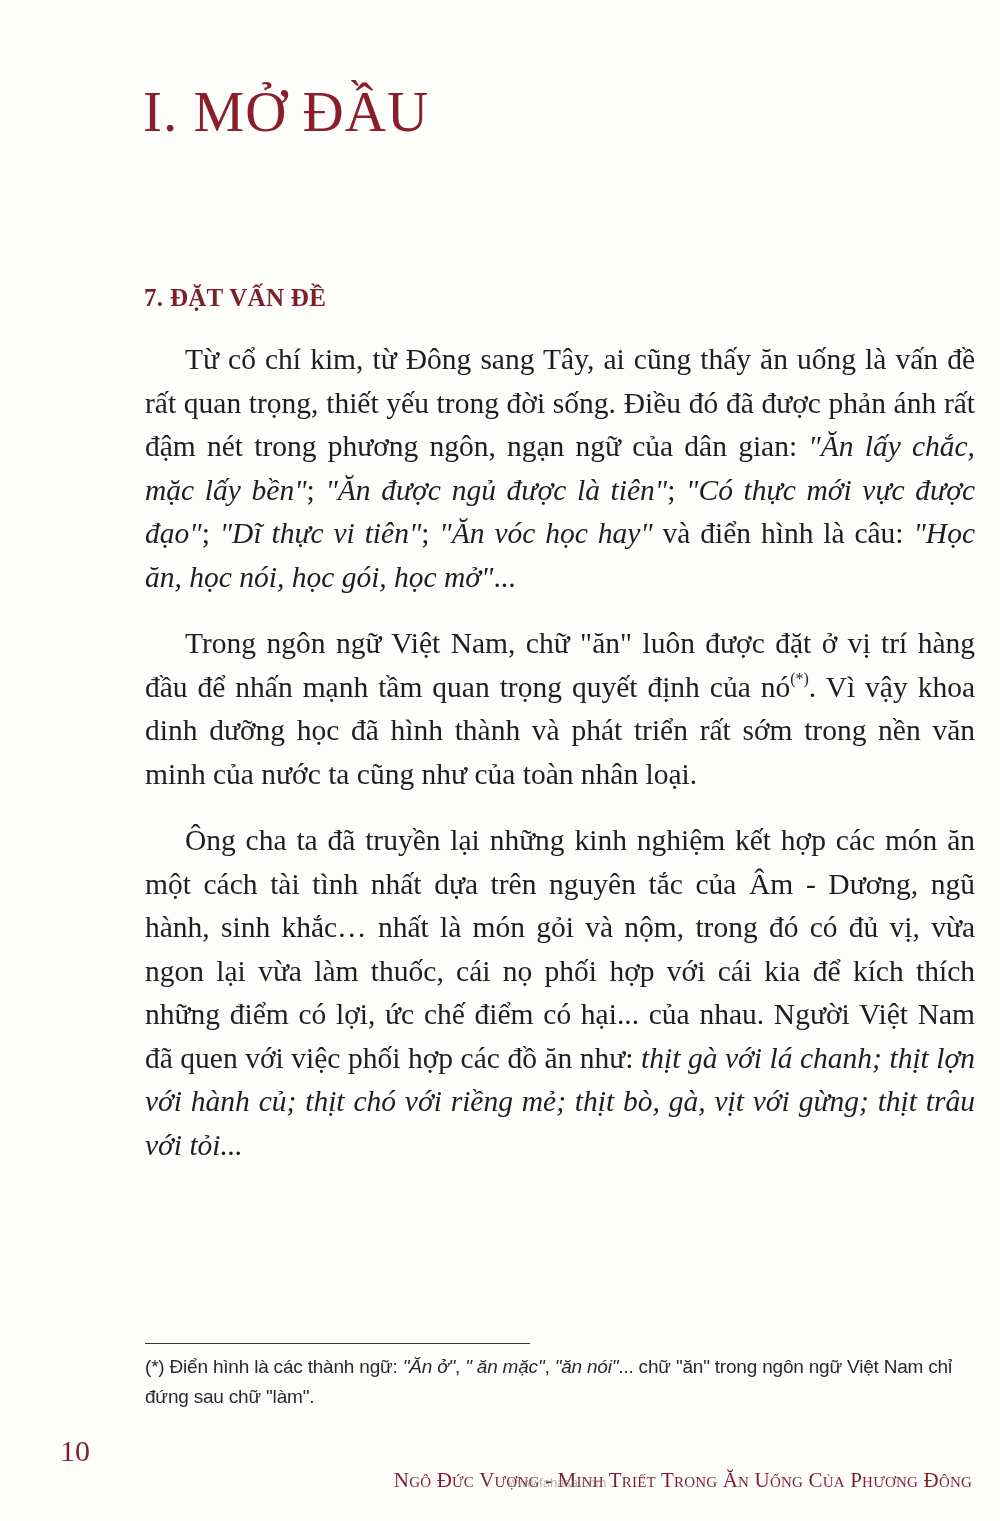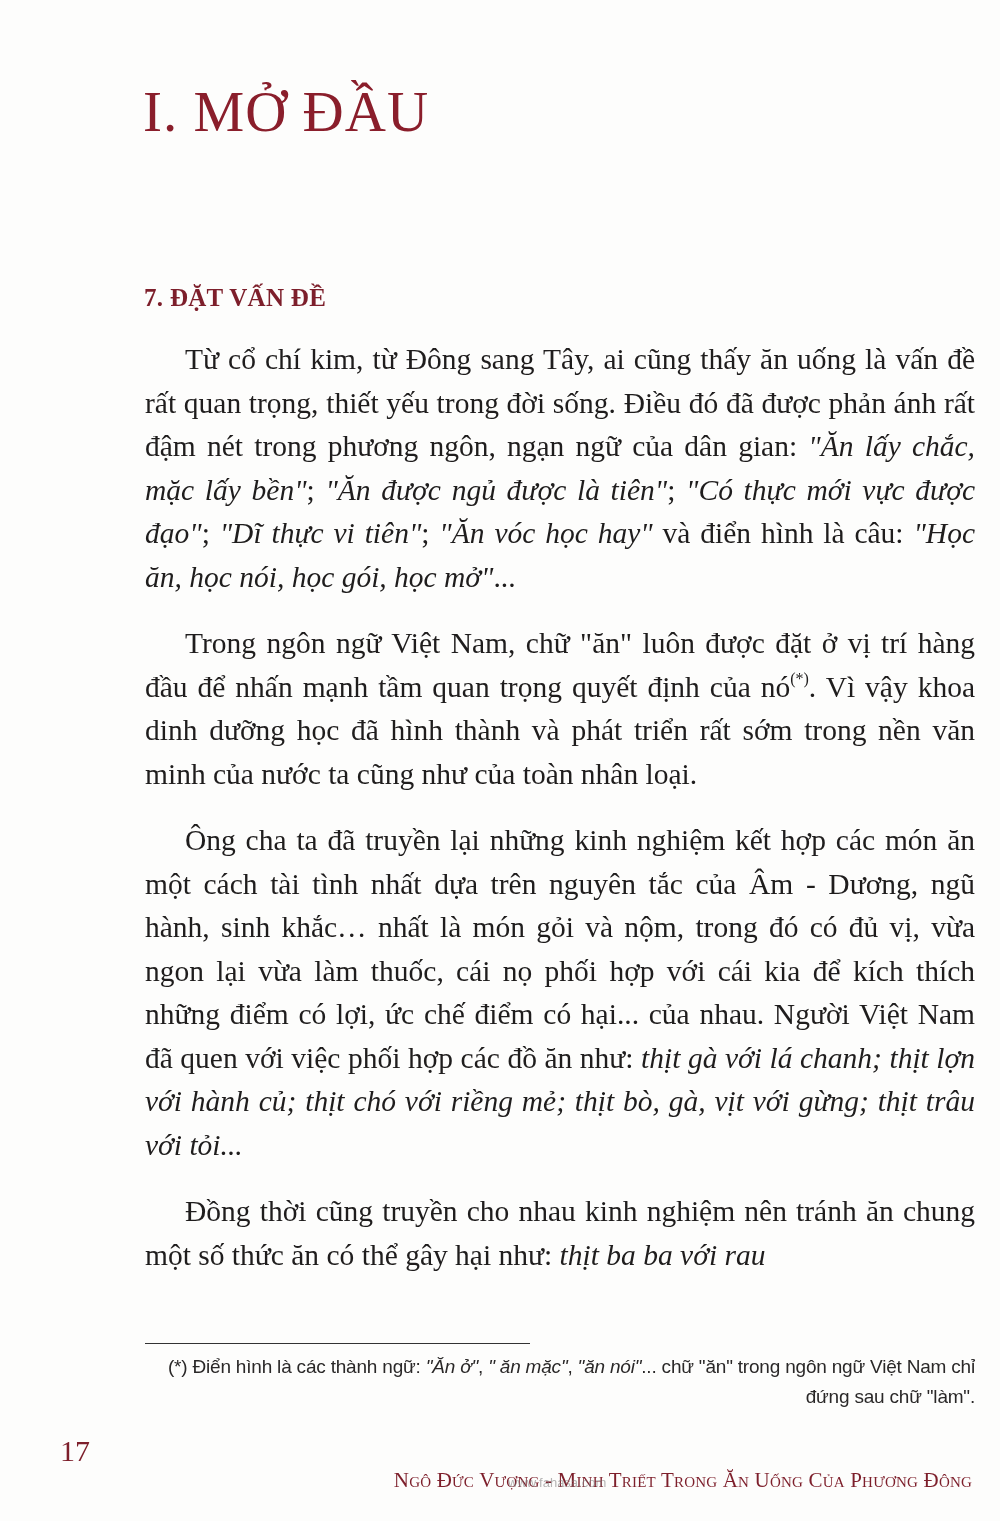--- a/index.html
+++ b/index.html
@@ -32,21 +32,20 @@
     .para sup { font-size: 16px; vertical-align: 13px; line-height: 0; }
     .footnote-rule {
       position: absolute; left: 145px; top: 1343px;
       width: 385px; height: 0; border-top: 1.5px solid #333;
     }
     .footnote {
       position: absolute; left: 145px; top: 1352px; width: 830px;
       font-family: "Liberation Sans", "DejaVu Sans", sans-serif;
       font-size: 19px; line-height: 30px; color: #2a2828;
       letter-spacing: -0.2px;
-      text-align: right;
     }
     .footnote .it { font-style: italic; }
     .page-number {
       position: absolute; left: 60px; top: 1434px;
       font-size: 30px; color: #7d1f2b;
     }
     .running-title {
       position: absolute; right: 28px; top: 1468px;
       font-size: 21px; color: #7d1f2b; font-weight: normal;
       font-variant: small-caps; letter-spacing: 0.2px;
@@ -67,24 +66,23 @@
 
 <h2 class="section-title">7. ĐẶT VẤN ĐỀ</h2>
 
 <div class="body-text">
   <p class="para"><span>Từ cổ chí kim, từ Đông sang Tây, ai cũng thấy ăn uống là vấn đề rất quan trọng, thiết yếu trong đời sống. Điều đó đã được phản ánh rất đậm nét trong phương ngôn, ngạn ngữ của dân gian: </span><span class="it">"Ăn lấy chắc, mặc lấy bền"</span><span>; </span><span class="it">"Ăn được ngủ được là tiên"</span><span>; </span><span class="it">"Có thực mới vực được đạo"</span><span>; </span><span class="it">"Dĩ thực vi tiên"</span><span>; </span><span class="it">"Ăn vóc học hay"</span><span> và điển hình là câu: </span><span class="it">"Học ăn, học nói, học gói, học mở"</span><span>...</span></p>
 
   <p class="para"><span>Trong ngôn ngữ Việt Nam, chữ "ăn" luôn được đặt ở vị trí hàng đầu để nhấn mạnh tầm quan trọng quyết định của nó</span><sup>(*)</sup><span>. Vì vậy khoa dinh dưỡng học đã hình thành và phát triển rất sớm trong nền văn minh của nước ta cũng như của toàn nhân loại.</span></p>
 
   <p class="para"><span>Ông cha ta đã truyền lại những kinh nghiệm kết hợp các món ăn một cách tài tình nhất dựa trên nguyên tắc của Âm - Dương, ngũ hành, sinh khắc… nhất là món gỏi và nộm, trong đó có đủ vị, vừa ngon lại vừa làm thuốc, cái nọ phối hợp với cái kia để kích thích những điểm có lợi, ức chế điểm có hại... của nhau. Người Việt Nam đã quen với việc phối hợp các đồ ăn như: </span><span class="it">thịt gà với lá chanh; thịt lợn với hành củ; thịt chó với riềng mẻ; thịt bò, gà, vịt với gừng; thịt trâu với tỏi...</span></p>
 
-  <p class="para"><span>Đồng thời cũng truyền cho nhau kinh nghiệm nên tránh ăn chung một số thức ăn có thể gây hại như: </span><span class="it">thịt ba ba với rau</span></p>
 </div>
 
 <div class="footnote-rule"></div>
 
 <div class="footnote"><span>(*) Điển hình là các thành ngữ: </span><span class="it">"Ăn ở"</span><span>, </span><span class="it">" ăn mặc"</span><span>, </span><span class="it">"ăn nói"</span><span>... chữ "ăn" trong ngôn ngữ Việt Nam chỉ đứng sau chữ "làm".</span></div>
 
-<div class="page-number">17</div>
+<div class="page-number">10</div>
 
 <div class="running-title">Ngô Đức Vượng - Minh Triết Trong Ăn Uống Của Phương Đông</div>
 
 <div class="watermark">www.fahasa.com</div>
 
 </body></html>

